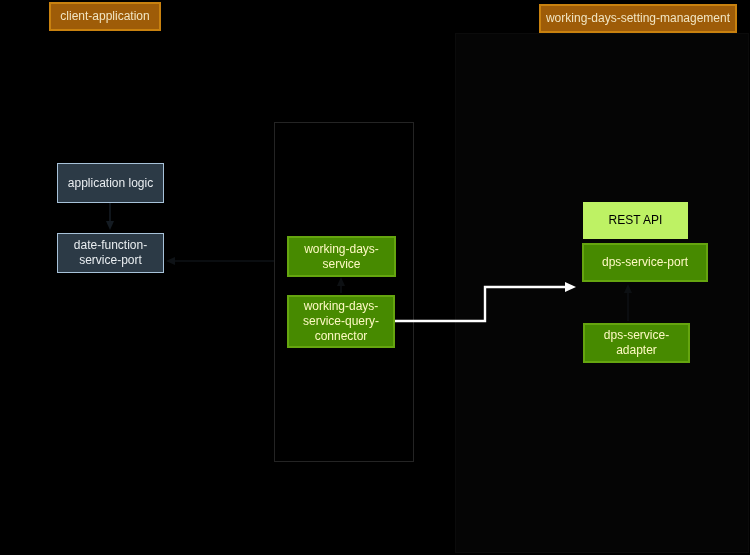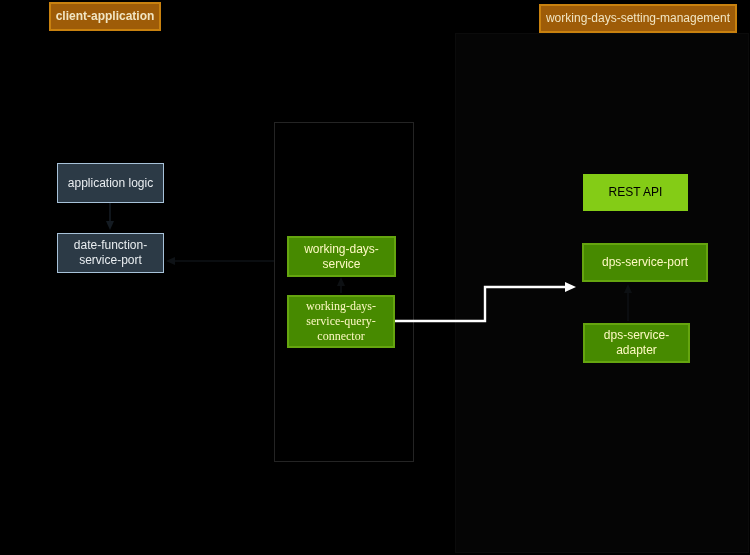--- a/index.html
+++ b/index.html
@@ -13,39 +13,39 @@
     font-size:12px;line-height:15px;
   }
   .node span{display:block;padding:0 3px;}
   
   .faint-container{
     left:455px;top:33px;width:294px;height:520px;
     background:#050505;border:1px solid #0b0b0b;
   }
   
   .orange{background:#9e5c08;border:2px solid #c8810f;color:#f1e5c3;}
-  .n-client{left:49px;top:2px;width:112px;height:29px;font-weight:bold;}
+  .n-client{left:49px;top:2px;width:112px;height:29px;}
   .n-wdsm{left:539px;top:4px;width:198px;height:29px;}
   
   .slate{background:#2c3a46;border:1px solid #a7c2d9;color:#e9edf0;}
   .n-applogic{left:57px;top:163px;width:107px;height:40px;}
   .n-datefunc{left:57px;top:233px;width:107px;height:40px;}
   
   .container-box{
     left:274px;top:122px;width:140px;height:340px;
     background:#000000;border:1px solid #242424;
   }
   
   .green{background:#478a00;border:2px solid #65a50f;color:#fef9c3;}
   .n-wds{left:287px;top:236px;width:109px;height:41px;}
-  .n-wdsqc{left:287px;top:295px;width:108px;height:53px;font-family:Liberation Serif, serif;}
+  .n-wdsqc{left:287px;top:295px;width:108px;height:53px;}
   .n-dpsport{left:582px;top:243px;width:126px;height:39px;}
   .n-dpsadapter{left:583px;top:323px;width:107px;height:40px;}
   
-  .white{background:#84cc16;border:none;color:#000000;}
+  .white{background:#bef264;border:none;color:#000000;margin-top:28px;}
   .n-restapi{left:583px;top:174px;width:105px;height:37px;}
   svg.edges{position:absolute;left:0;top:0;width:750px;height:555px;pointer-events:none;}
 </style>
 </head>
 <body>
 
 <div class="canvas">
 
   <div class="node faint-container"></div>
 

